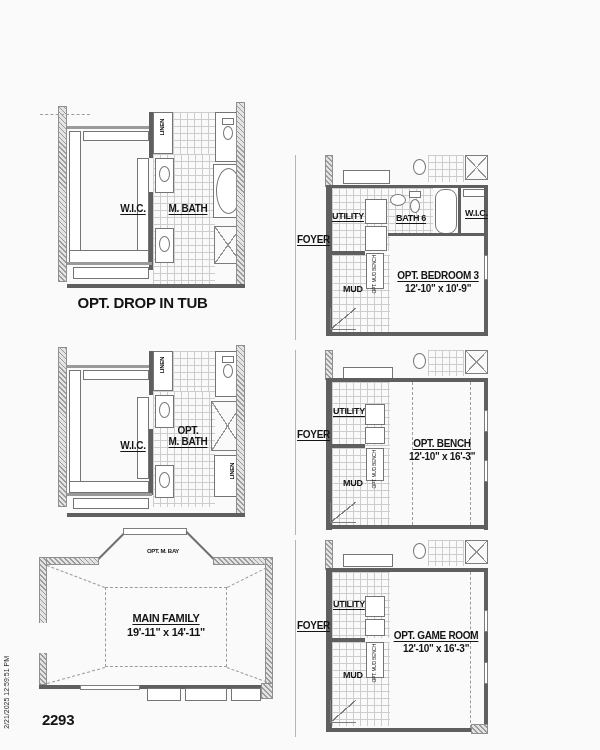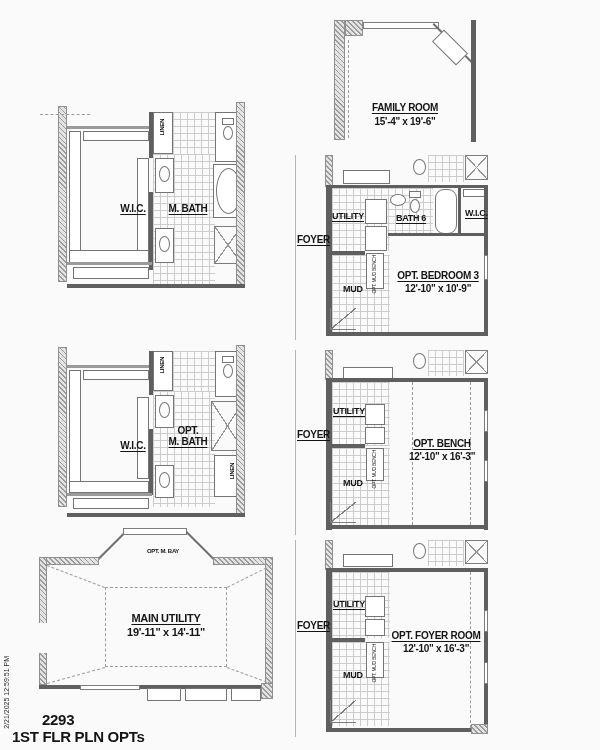--- a/index.html
+++ b/index.html
@@ -33,31 +33,20 @@
   .v{writing-mode:vertical-rl;transform:rotate(180deg);}
   .f5{font-size:5px;}.f6{font-size:6px;}.f7{font-size:7px;}
   .f9{font-size:9px;}.f10{font-size:10px;}.f11{font-size:11px;}.f15{font-size:15px;}
   .cap{font-weight:700;text-align:center;color:#141414;letter-spacing:-0.3px;}
 </style>
 </head>
 <body>
 
 <div class="sheet">
 
-  <div style="left:330px;top:14px;width:150px;height:126px;">
-    <div class="hatch" style="left:4px;top:6px;width:11px;height:120px;"></div>
-    <div class="hatch" style="left:15px;top:6px;width:18px;height:16px;"></div>
-    <div class="dashv" style="left:18px;top:26px;height:98px;width:0;"></div>
-    <div class="win" style="left:33px;top:8px;width:76px;height:7px;"></div>
-    <div class="diag" style="left:104px;top:9px;width:58px;transform:rotate(45deg);"></div>
-    <div class="fix" style="left:103px;top:25px;width:34px;height:17px;transform:rotate(45deg);"></div>
-    <div class="wall" style="left:141px;top:6px;width:5px;height:122px;"></div>
-    <div class="lbl f10 u ctr" style="left:75px;top:89px;">FAMILY ROOM</div>
-    <div class="lbl f10 ctr" style="left:75px;top:103px;">15'-4" x 19'-6"</div>
-  </div>
 
   <div style="left:40px;top:100px;width:205px;height:195px;">
     <div class="hatch" style="left:18px;top:6px;width:9px;height:176px;"></div>
     <div class="dashh" style="left:0;top:14px;width:50px;height:0;"></div>
     <div class="wallL" style="left:27px;top:26px;width:85px;height:3px;"></div>
     <div class="fix" style="left:29px;top:31px;width:12px;height:128px;"></div>
     <div class="fix" style="left:43px;top:31px;width:66px;height:10px;"></div>
     <div class="fix" style="left:97px;top:58px;width:12px;height:98px;"></div>
     <div class="fix" style="left:29px;top:150px;width:80px;height:13px;"></div>
     <div class="wall" style="left:109px;top:12px;width:4px;height:46px;"></div>
@@ -76,20 +65,21 @@
     <div class="fix" style="left:173px;top:64px;width:31px;height:54px;"></div>
     <div class="fix oval" style="left:176px;top:68px;width:25px;height:46px;"></div>
     <div class="xbox" style="left:174px;top:126px;width:28px;height:38px;"></div>
     <div class="hatch" style="left:196px;top:2px;width:9px;height:184px;"></div>
     <div class="wallL" style="left:27px;top:162px;width:85px;height:3px;"></div>
     <div class="fix" style="left:33px;top:167px;width:76px;height:12px;"></div>
     <div class="wall" style="left:27px;top:184px;width:178px;height:4px;"></div>
     <div class="lbl f10 u ctr" style="left:93px;top:104px;">W.I.C.</div>
     <div class="lbl f10 u ctr" style="left:148px;top:104px;">M. BATH</div>
   </div>
+  <div class="cap f15" style="position:absolute;left:40px;top:294px;width:205px;">OPT. DROP IN TUB</div>
 
   <div style="left:40px;top:345px;width:205px;height:177px;">
     <div class="hatch" style="left:18px;top:2px;width:9px;height:160px;"></div>
     <div class="wallL" style="left:27px;top:20px;width:85px;height:3px;"></div>
     <div class="fix" style="left:29px;top:25px;width:12px;height:112px;"></div>
     <div class="fix" style="left:43px;top:25px;width:66px;height:10px;"></div>
     <div class="fix" style="left:97px;top:52px;width:12px;height:82px;"></div>
     <div class="fix" style="left:29px;top:136px;width:80px;height:12px;"></div>
     <div class="wall" style="left:109px;top:6px;width:4px;height:44px;"></div>
     <div class="wall" style="left:109px;top:84px;width:4px;height:66px;"></div>
@@ -130,21 +120,21 @@
     <div class="diagd" style="left:12px;top:40px;width:62px;transform:rotate(20.8deg);"></div>
     <div class="diagd" style="left:192px;top:62px;width:49px;transform:rotate(-26.6deg);"></div>
     <div class="diagd" style="left:12px;top:158px;width:60px;transform:rotate(-15.4deg);"></div>
     <div class="diagd" style="left:192px;top:142px;width:47px;transform:rotate(20deg);"></div>
     <div class="wall" style="left:4px;top:160px;width:234px;height:4px;"></div>
     <div class="win" style="left:45px;top:160px;width:60px;height:5px;"></div>
     <div class="fix" style="left:112px;top:163px;width:34px;height:13px;"></div>
     <div class="fix" style="left:150px;top:163px;width:42px;height:13px;"></div>
     <div class="fix" style="left:196px;top:163px;width:30px;height:13px;"></div>
     <div class="hatch" style="left:226px;top:158px;width:12px;height:16px;"></div>
-    <div class="lbl f11 u ctr" style="left:131px;top:88px;">MAIN UTILITY</div>
+    <div class="lbl f11 u ctr" style="left:131px;top:88px;">MAIN FAMILY</div>
     <div class="lbl f11 ctr" style="left:131px;top:102px;">19'-11" x 14'-11"</div>
   </div>
 
   <div style="left:295px;top:155px;width:195px;height:185px;">
     <div class="vline" style="left:0;top:0;height:185px;width:0;"></div>
     <div class="hatch" style="left:30px;top:0;width:8px;height:32px;"></div>
     <div class="wall" style="left:31px;top:30px;width:6px;height:151px;"></div>
     <div class="fix" style="left:48px;top:15px;width:47px;height:14px;"></div>
     <div class="fix oval" style="left:118px;top:4px;width:13px;height:16px;"></div>
     <div class="tile" style="left:133px;top:0;width:36px;height:27px;"></div>
@@ -227,21 +217,20 @@
     <div class="tri" style="left:35px;top:160px;width:26px;height:23px;"></div>
     <div class="dashv" style="left:175px;top:32px;height:156px;width:0;"></div>
     <div class="wall" style="left:189px;top:32px;width:4px;height:158px;"></div>
     <div class="win" style="left:189px;top:70px;width:4px;height:22px;"></div>
     <div class="win" style="left:189px;top:122px;width:4px;height:22px;"></div>
     <div class="wall" style="left:37px;top:188px;width:156px;height:4px;"></div>
     <div class="hatch" style="left:176px;top:184px;width:17px;height:10px;"></div>
     <div class="lbl f10 u" style="left:2px;top:81px;">FOYER</div>
     <div class="lbl f9 u" style="left:38px;top:60px;">UTILITY</div>
     <div class="lbl f9" style="left:48px;top:131px;">MUD</div>
-    <div class="lbl f10 u ctr" style="left:141px;top:91px;">OPT. FOYER ROOM</div>
+    <div class="lbl f10 u ctr" style="left:141px;top:91px;">OPT. GAME ROOM</div>
     <div class="lbl f10 ctr" style="left:141px;top:104px;">12'-10" x 16'-3"</div>
   </div>
 
   <div class="lbl f15" style="left:42px;top:712px;">2293</div>
-  <div class="lbl f15" style="left:12px;top:729px;">1ST FLR PLN OPTs</div>
   <div class="lbl v f7" style="left:3px;top:656px;font-weight:400;color:#2a2a2a;letter-spacing:0;">2/21/2025 12:59:51 PM</div>
 
 </div>
 
 </body></html>

